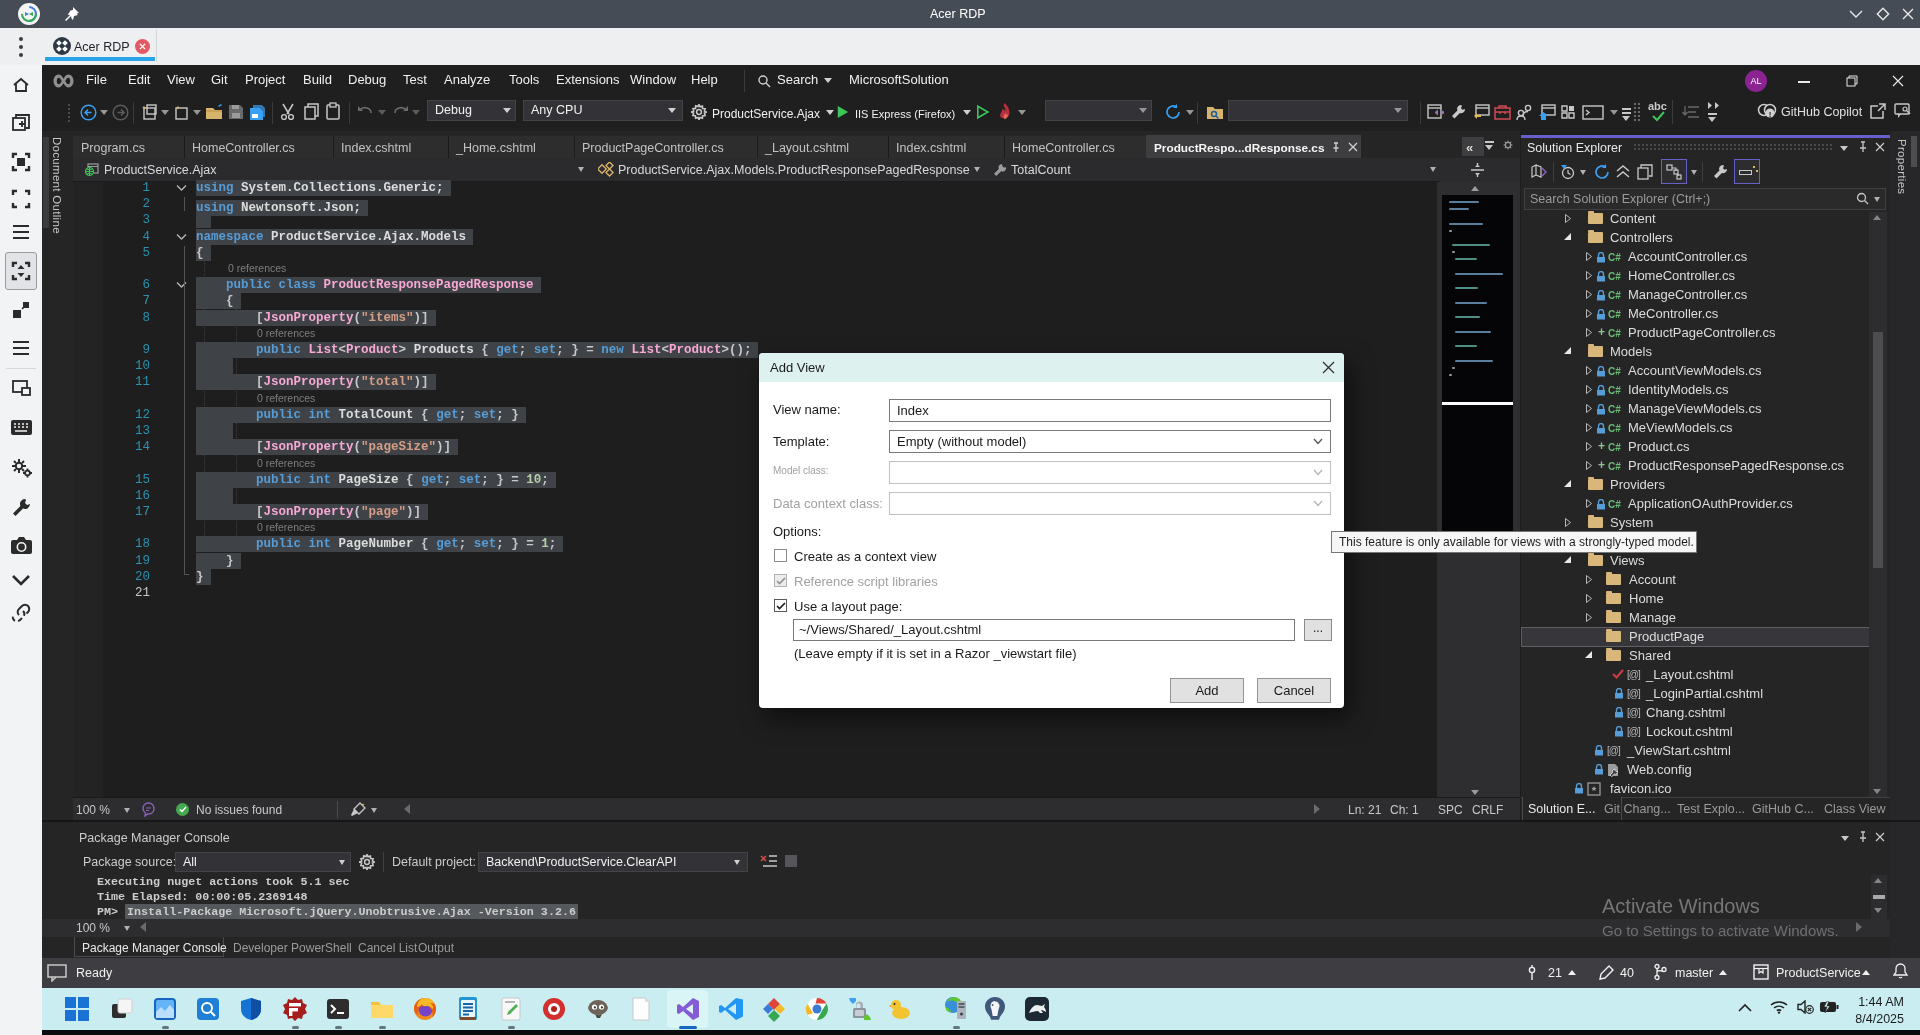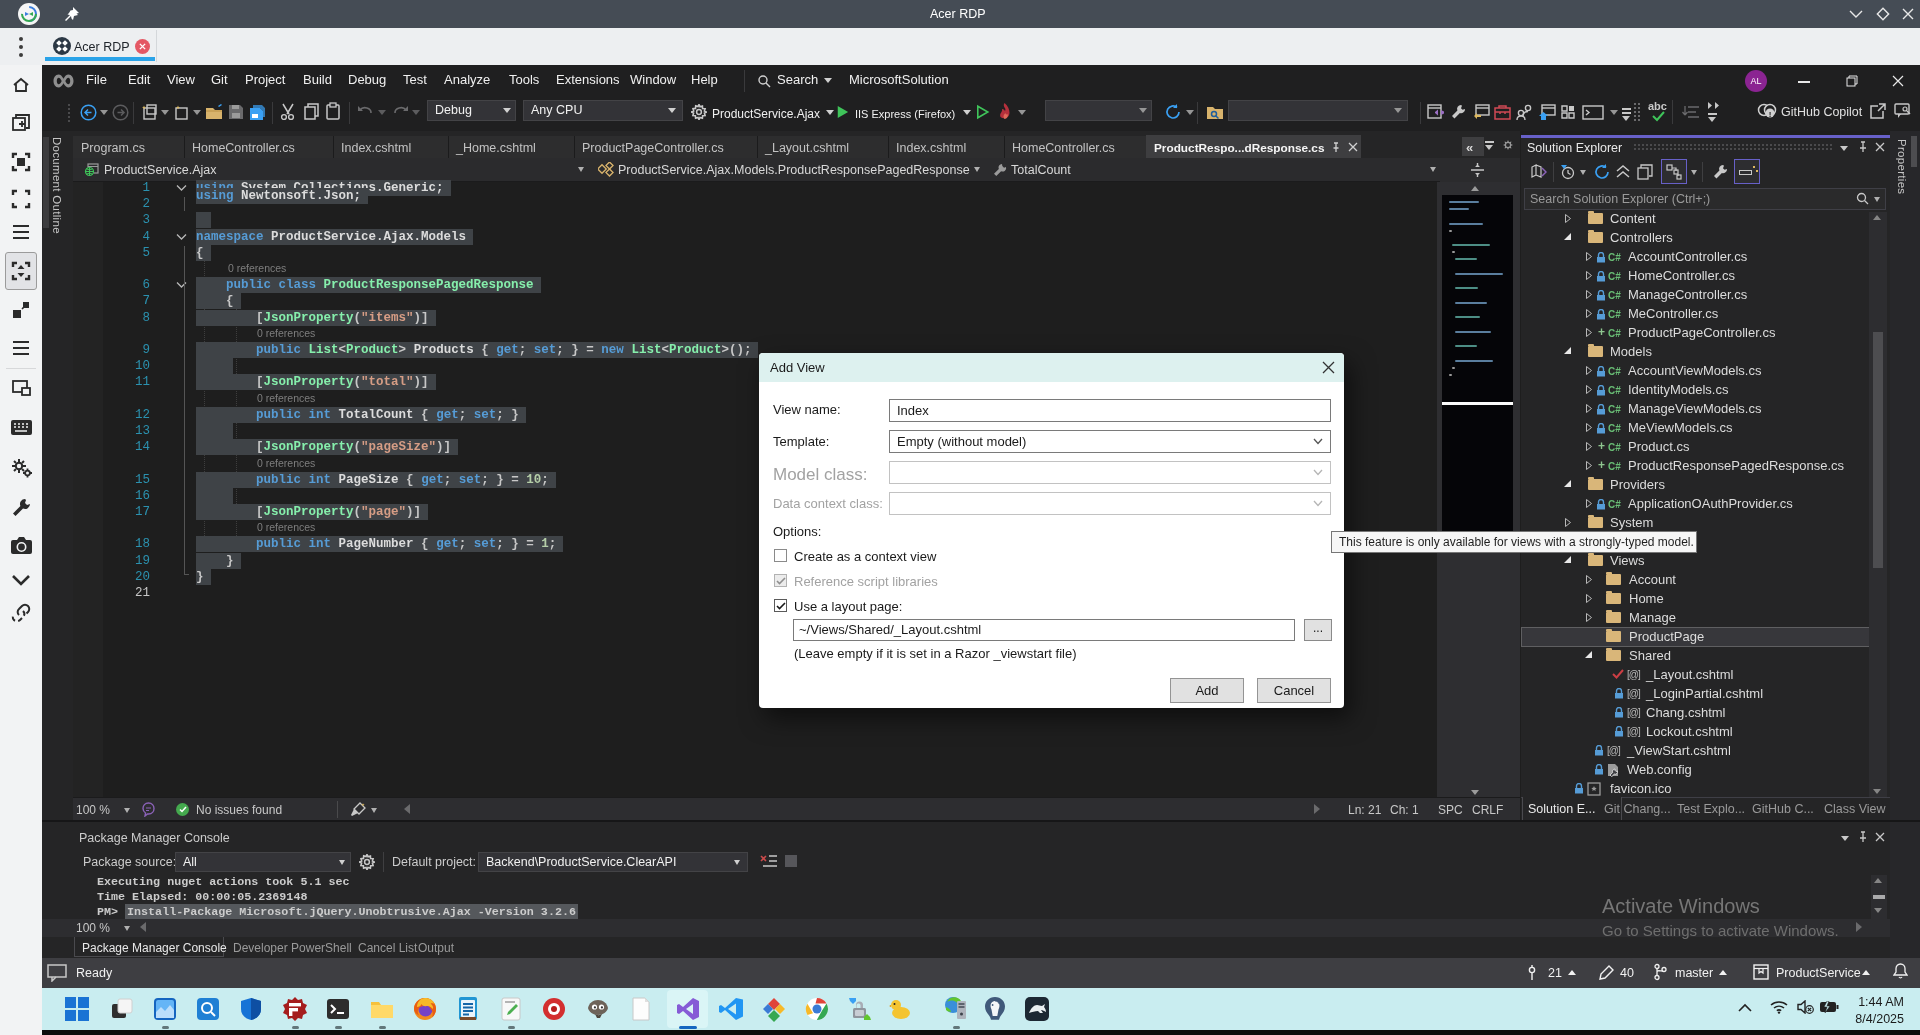--- a/index.html
+++ b/index.html
@@ -1,18 +1,18 @@
 <!DOCTYPE html>
 <html><head><meta charset="utf-8">
 <style>
 *{margin:0;padding:0;box-sizing:border-box}
 html,body{width:1920px;height:1035px;overflow:hidden;background:#1e1e1e;font-family:"Liberation Sans",sans-serif}
 .a{position:absolute}
 .mono{font-family:"Liberation Mono",monospace}
-.kw{color:#569cd6}.ty{color:#86efac}.st{color:#d69d85}.nu{color:#b5cea8}.pn{color:#c8c8c8}.pl{color:#dcdcdc}
+.kw{color:#569cd6}.ty{color:#f9a8d4}.st{color:#d69d85}.nu{color:#b5cea8}.pn{color:#c8c8c8}.pl{color:#dcdcdc}
 .sel{background:#3f4347;padding:1px 7px 1px 0}
 .cl{position:absolute;font-family:"Liberation Mono",monospace;font-size:12.5px;font-weight:bold;line-height:16px;white-space:pre;color:#dcdcdc}
 .ln{position:absolute;width:44px;text-align:right;font-family:"Liberation Mono",monospace;font-size:12.5px;line-height:16px;color:#2b91af}
 .ref{position:absolute;font-size:10.5px;color:#7e7e7e;line-height:14px}
 .trow{position:absolute;height:19px;font-size:13px;color:#dcdcdc;white-space:nowrap}
 .fold{position:absolute;width:15px;height:11px;background:#d9b679;border-radius:1px}
 .fold:before{content:"";position:absolute;top:-2px;left:0;width:6px;height:2px;background:#d9b679;border-radius:1px 1px 0 0}
 .cs{position:absolute;font-size:10px;font-weight:bold;color:#69bd75}
 .plus{position:absolute;font-size:12px;font-weight:bold;color:#8fc58f}
 .razor{position:absolute;font-size:10px;color:#b9b9b9;letter-spacing:-1px}
@@ -447,21 +447,21 @@
 <svg class="a" style="left:176px;top:233px" width="11" height="8" viewBox="0 0 11 8">
       <path d="M1 1.5l4.5 4.5L10 1.5" stroke="#b8b8b8" stroke-width="1.3" fill="none"></path>
     </svg>
 <svg class="a" style="left:176px;top:281px" width="11" height="8" viewBox="0 0 11 8">
       <path d="M1 1.5l4.5 4.5L10 1.5" stroke="#b8b8b8" stroke-width="1.3" fill="none"></path>
     </svg>
 <div class="a" style="left:184px;top:197px;width:1px;height:14px;background:#555"></div>
 <div class="a" style="left:184px;top:246px;width:1px;height:329px;background:#555"></div>
 <div class="a" style="left:184px;top:574px;width:5px;height:1px;background:#555"></div>
 <div class="cl" style="left:196px;top:180px"><span class="sel"><span class="kw">using</span> <span class="pl">System.Collections.Generic;</span></span></div>
-<div class="cl" style="left:196px;top:188px"><span class="sel"><span class="kw">using</span> <span class="pl">Newtonsoft.Json;</span></span></div>
+<div class="cl" style="left:196px;top:200px"><span class="sel"><span class="kw">using</span> <span class="pl">Newtonsoft.Json;</span></span></div>
 <div class="cl" style="left:196px;top:212px"><span class="sel"> </span></div>
 <div class="cl" style="left:196px;top:229px"><span class="sel"><span class="kw">namespace</span> <span class="pl">ProductService.Ajax.Models</span></span></div>
 <div class="cl" style="left:196px;top:245px"><span class="sel"><span class="pn">{</span></span></div>
 <div class="ref" style="left:228px;top:261px">0 references</div>
 <div class="cl" style="left:196px;top:277px"><span class="sel">    <span class="kw">public</span> <span class="kw">class</span> <span class="ty">ProductResponsePagedResponse</span></span></div>
 <div class="cl" style="left:196px;top:293px"><span class="sel">    <span class="pn">{</span></span></div>
 <div class="cl" style="left:196px;top:310px"><span class="sel">        <span class="pn">[</span><span class="ty">JsonProperty</span><span class="pn">(</span><span class="st">"items"</span><span class="pn">)]</span></span></div>
 <div class="ref" style="left:257px;top:326px">0 references</div>
 <div class="cl" style="left:196px;top:342px"><span class="sel">        <span class="kw">public</span> <span class="ty">List</span><span class="pn">&lt;</span><span class="ty">Product</span><span class="pn">&gt;</span> <span class="pl">Products</span> <span class="pn">{</span> <span class="kw">get</span><span class="pn">;</span> <span class="kw">set</span><span class="pn">;</span> <span class="pn">}</span> <span class="pn">=</span> <span class="kw">new</span> <span class="ty">List</span><span class="pn">&lt;</span><span class="ty">Product</span><span class="pn">&gt;();</span></span></div>
 <div class="cl" style="left:196px;top:358px"><span class="sel">    </span></div>
@@ -1065,21 +1065,21 @@
     </svg>
 <div class="a" style="left:773px;top:402px;color:#1a1a1a;font-size:13px">View name:</div>
 <div class="a" style="left:889px;top:399px;width:442px;height:23px;background:#fff;border:1px solid #7a7a7a"></div>
 <div class="a" style="left:897px;top:403px;color:#1a1a1a;font-size:13px">Index</div>
 <div class="a" style="left:773px;top:434px;color:#1a1a1a;font-size:13px">Template:</div>
 <div class="a" style="left:889px;top:430px;width:442px;height:23px;background:#fff;border:1px solid #7a7a7a"></div>
 <div class="a" style="left:897px;top:434px;color:#1a1a1a;font-size:13px">Empty (without model)</div>
 <svg class="a" style="left:1313px;top:438px" width="10" height="7" viewBox="0 0 10 7">
       <path d="M1 1l4 4.5L9 1" stroke="#555" stroke-width="1.3" fill="none"></path>
     </svg>
-<div class="a" style="left:773px;top:465px;color:#a2a2a2;font-size:17px">Model class:</div>
+<div class="a" style="left:773px;top:465px;color:#a2a2a2;font-size:10px">Model class:</div>
 <div class="a" style="left:889px;top:461px;width:442px;height:23px;background:#fff;border:1px solid #c2c2c2"></div>
 <svg class="a" style="left:1313px;top:469px" width="10" height="7" viewBox="0 0 10 7">
       <path d="M1 1l4 4.5L9 1" stroke="#b5b5b5" stroke-width="1.3" fill="none"></path>
     </svg>
 <div class="a" style="left:773px;top:496px;color:#a2a2a2;font-size:13px">Data context class:</div>
 <div class="a" style="left:889px;top:492px;width:442px;height:23px;background:#fff;border:1px solid #c2c2c2"></div>
 <svg class="a" style="left:1313px;top:500px" width="10" height="7" viewBox="0 0 10 7">
       <path d="M1 1l4 4.5L9 1" stroke="#b5b5b5" stroke-width="1.3" fill="none"></path>
     </svg>
 <div class="a" style="left:773px;top:524px;color:#1a1a1a;font-size:13px">Options:</div>

